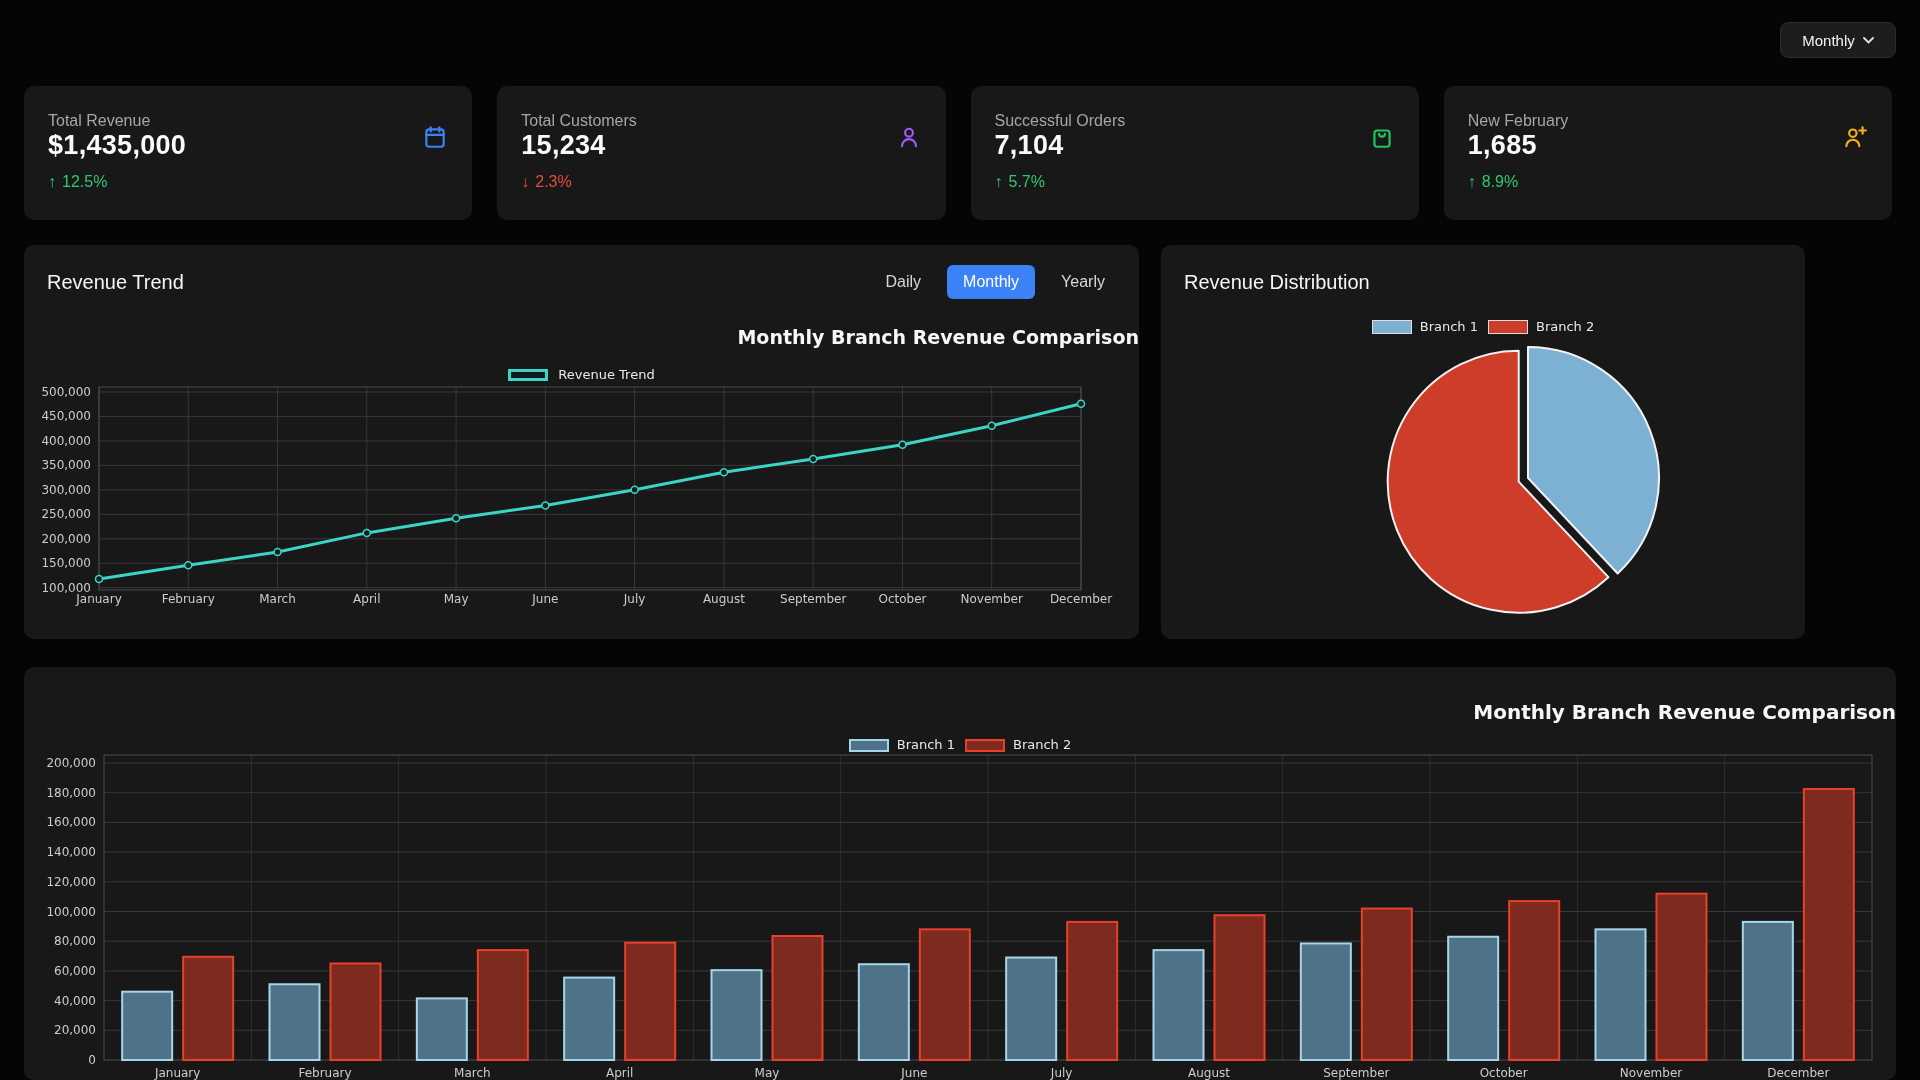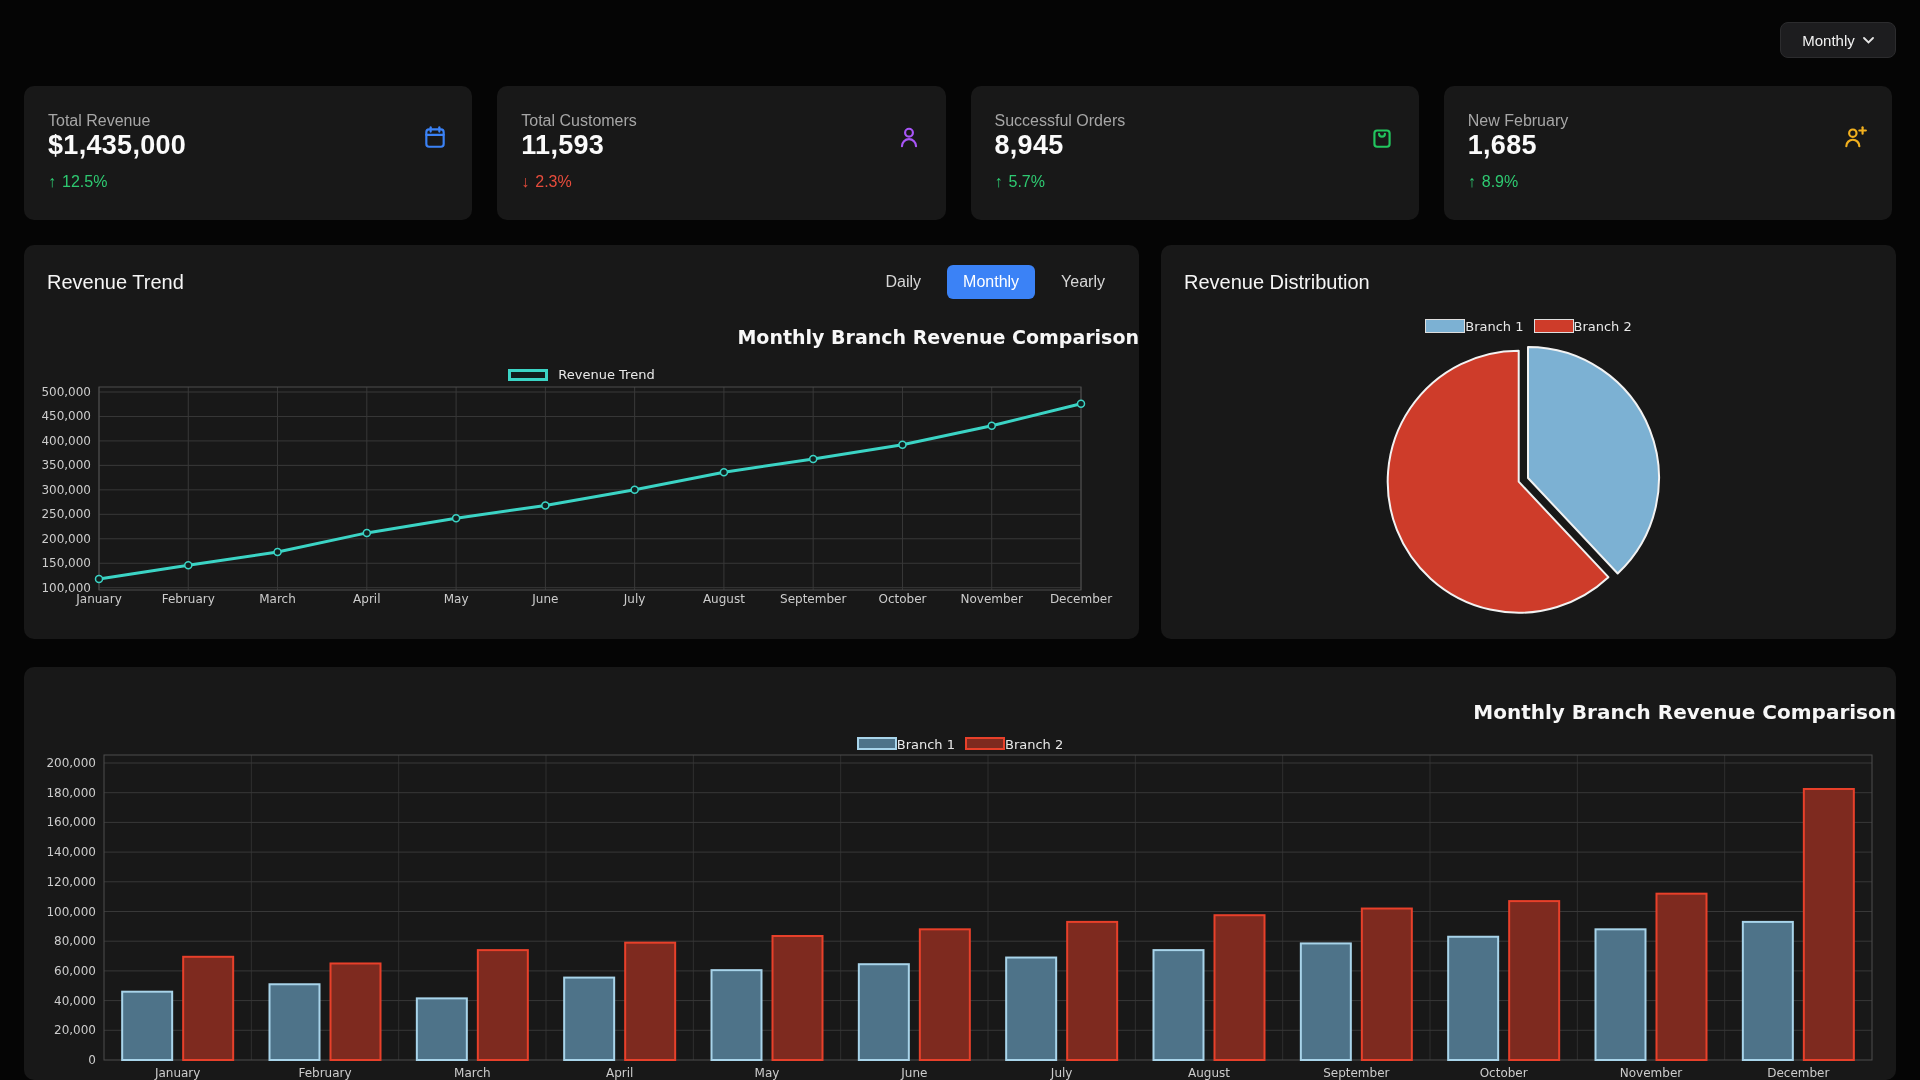--- a/index.html
+++ b/index.html
@@ -19,42 +19,42 @@
           padding:26px 18px 0 24px; }
   .card-label { font-size:16px; color:#a6a6a6; }
   .card-value { font-size:27px; font-weight:bold; color:#fafafa; letter-spacing:.3px; }
   .card-delta { font-size:16px; margin-top:12px; display:flex; gap:6px; align-items:center; }
   .card-icon  { position:absolute; right:24px; top:38px; width:26px; height:26px; }
   .card-icon svg { width:26px; height:26px; display:block; }
 
   
   .panel { position:absolute; background:#181818; border-radius:10px; overflow:hidden; }
   #trend-panel { left:24px;  top:245px; width:1115px; height:394px; }
-  #pie-panel   { left:1161px; top:245px; width:735px;  height:394px; }
+  #pie-panel   { left:1161px; top:245px; width:644px;  height:394px; }
   #bars-panel  { left:24px;  top:667px; width:1872px; height:413px; }
 
   .panel-title { position:absolute; left:23px; top:26px; font-size:20px; color:#f5f5f5; }
 
   .tabs { position:absolute; right:22px; top:20px; display:flex; align-items:center; gap:14px; }
   .tab  { background:transparent; border:none; color:#d6d6d6; font-size:16px;
           font-family:"Liberation Sans",sans-serif; padding:8px 12px; cursor:pointer; }
   .tab-active { background:#3b82f6; color:#fff; border-radius:6px; padding:8px 16px; }
 
   .chart-title { position:absolute; width:100%; text-align:right; color:#f7f7f7;
                  font-family:"DejaVu Sans",sans-serif; font-weight:bold; }
   #trend-title { top:81px; font-size:19px; }
   #bars-title  { top:33px; font-size:20px; }
 
   .legend-row { position:absolute; width:100%; display:flex; justify-content:center;
                 align-items:center; gap:10px; font-family:"DejaVu Sans",sans-serif;
                 font-size:13px; color:#e8e8e8; }
   #trend-legend { top:122px; }
   #bars-legend  { top:70px;  }
   #pie-legend   { top:74px;  }
-  .legend-item { display:flex; align-items:flex-start; gap:0; }
+  .legend-item { display:flex; align-items:flex-end; gap:8px; }
   .swatch { display:inline-block; }
   #trend-swatch { width:40px; height:12px; border:3px solid #3bd4c5; background:#101c1b; }
   .bar-swatch  { width:40px; height:13px; border-width:2px; border-style:solid; }
   .pie-swatch  { width:40px; height:14px; border:1px solid #dedede; }
 
   svg text { font-family:"DejaVu Sans",sans-serif; fill:#cccccc; font-size:12px; }
   .plot-svg { position:absolute; left:0; top:0; }
 </style>
 </head>
 <body>
@@ -80,36 +80,36 @@
         <rect x="4" y="5" width="16" height="16" rx="2.5"></rect>
           <line x1="8" y1="3" x2="8" y2="7"></line>
           <line x1="16" y1="3" x2="16" y2="7"></line>
           <line x1="4" y1="10" x2="20" y2="10"></line>
       </svg>
     </span>
   </div>
 
   <div class="card">
     <div class="card-label">Total Customers</div>
-    <div class="card-value">11,593</div>
+    <div class="card-value">15,234</div>
     <div class="card-delta" style="color: rgb(231, 76, 60);">
       <span>↓</span>
         <span>2.3%</span>
     </div>
     <span class="card-icon" style="color: rgb(168, 85, 247);">
       <svg viewBox="0 0 24 24" fill="none" stroke="currentColor" stroke-width="2" stroke-linecap="round">
         <circle cx="12" cy="8" r="3.6"></circle>
           <path d="M5.5 20.5a6.5 6.5 0 0 1 13 0"></path>
       </svg>
     </span>
   </div>
 
   <div class="card">
     <div class="card-label">Successful Orders</div>
-    <div class="card-value">8,945</div>
+    <div class="card-value">7,104</div>
     <div class="card-delta" style="color: rgb(46, 201, 113);">
       <span>↑</span>
         <span>5.7%</span>
     </div>
     <span class="card-icon" style="color: rgb(34, 197, 94);">
       <svg viewBox="0 0 24 24" fill="none" stroke="currentColor" stroke-width="2" stroke-linecap="round" stroke-linejoin="round">
         <rect x="5" y="6" width="14" height="15" rx="2.5"></rect>
           <path d="M9.3 9a2.7 2.7 0 0 0 5.4 0"></path>
       </svg>
     </span>

